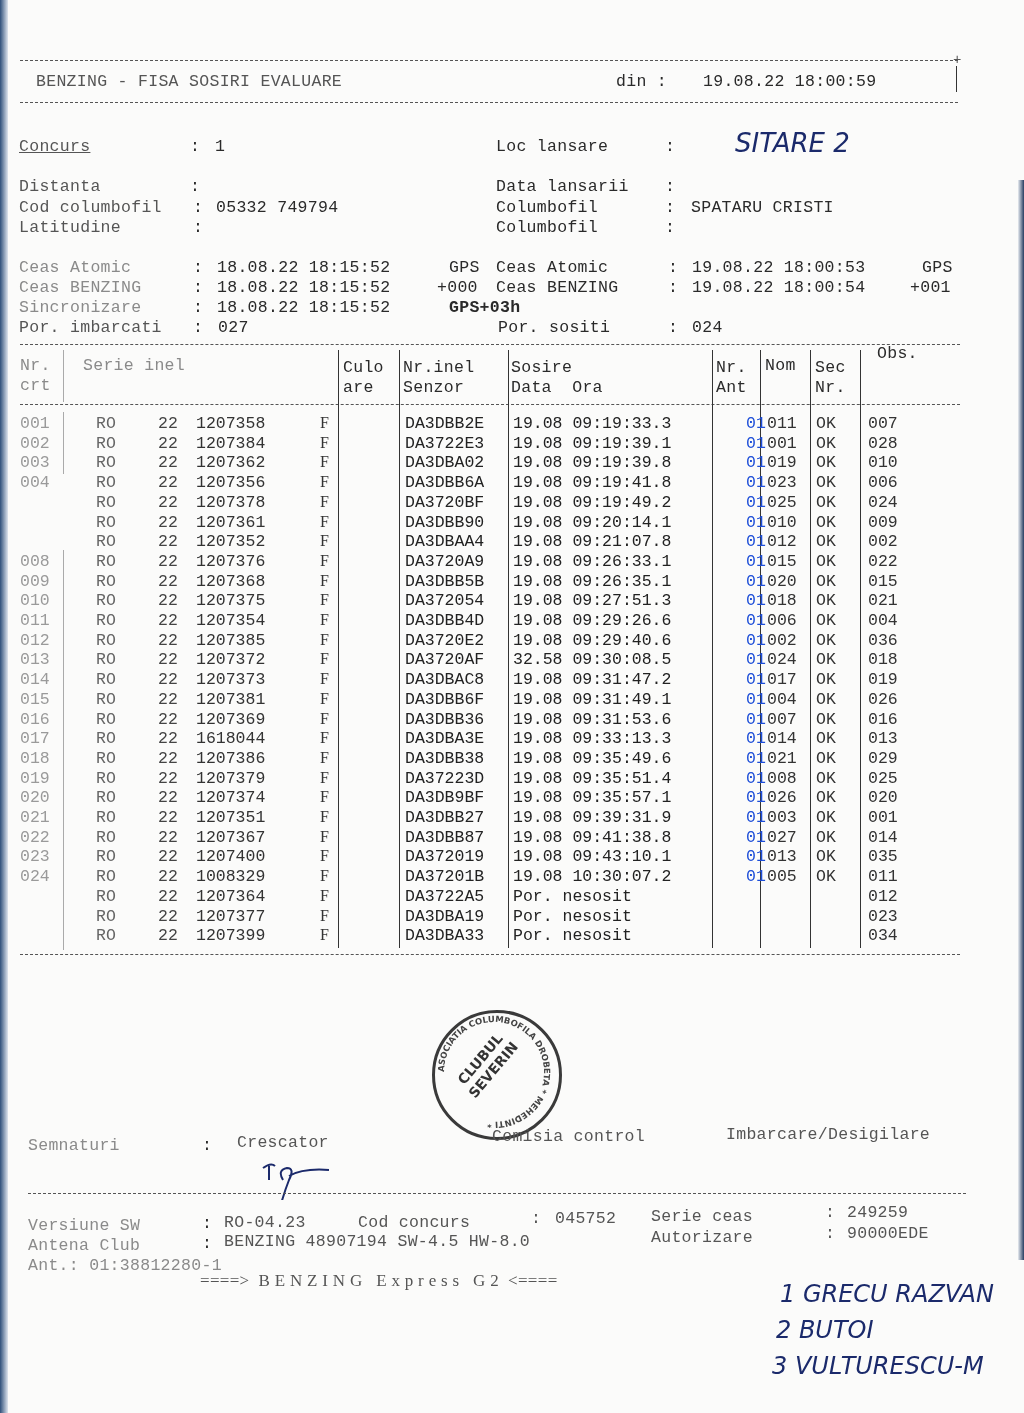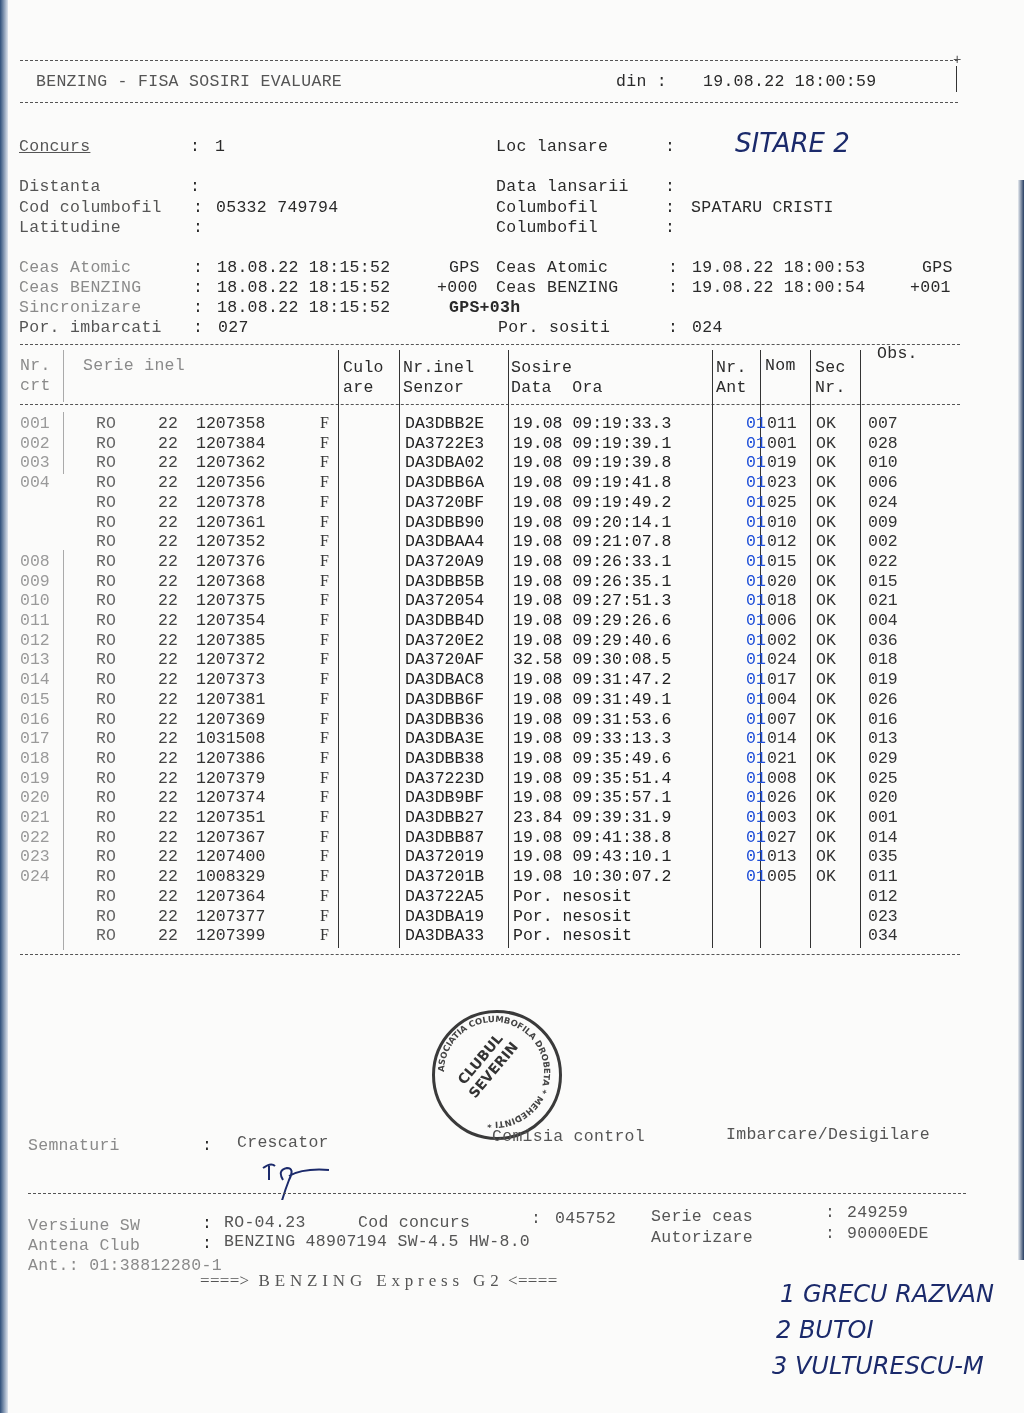--- a/index.html
+++ b/index.html
@@ -343,21 +343,21 @@
       <span class="c-sosire">19.08 09:31:53.6</span>
       <span class="c-ant">01</span>
       <span class="c-nom">007</span>
       <span class="c-sec">OK</span>
       <span class="c-obs">016</span>
     </div>
     <div class="row" style="top: 729.2px;">
       <span class="c-nr">017</span>
       <span class="c-ro">RO</span>
       <span class="c-yr">22</span>
-      <span class="c-inel">1031508</span>
+      <span class="c-inel">1618044</span>
       <span class="c-sex">F</span>
       <span class="c-senzor">DA3DBA3E</span>
       <span class="c-sosire">19.08 09:33:13.3</span>
       <span class="c-ant">01</span>
       <span class="c-nom">014</span>
       <span class="c-sec">OK</span>
       <span class="c-obs">013</span>
     </div>
     <div class="row" style="top: 748.9px;">
       <span class="c-nr">018</span>
@@ -398,21 +398,21 @@
       <span class="c-sec">OK</span>
       <span class="c-obs">020</span>
     </div>
     <div class="row" style="top: 808px;">
       <span class="c-nr">021</span>
       <span class="c-ro">RO</span>
       <span class="c-yr">22</span>
       <span class="c-inel">1207351</span>
       <span class="c-sex">F</span>
       <span class="c-senzor">DA3DBB27</span>
-      <span class="c-sosire">23.84 09:39:31.9</span>
+      <span class="c-sosire">19.08 09:39:31.9</span>
       <span class="c-ant">01</span>
       <span class="c-nom">003</span>
       <span class="c-sec">OK</span>
       <span class="c-obs">001</span>
     </div>
     <div class="row" style="top: 827.7px;">
       <span class="c-nr">022</span>
       <span class="c-ro">RO</span>
       <span class="c-yr">22</span>
       <span class="c-inel">1207367</span>

